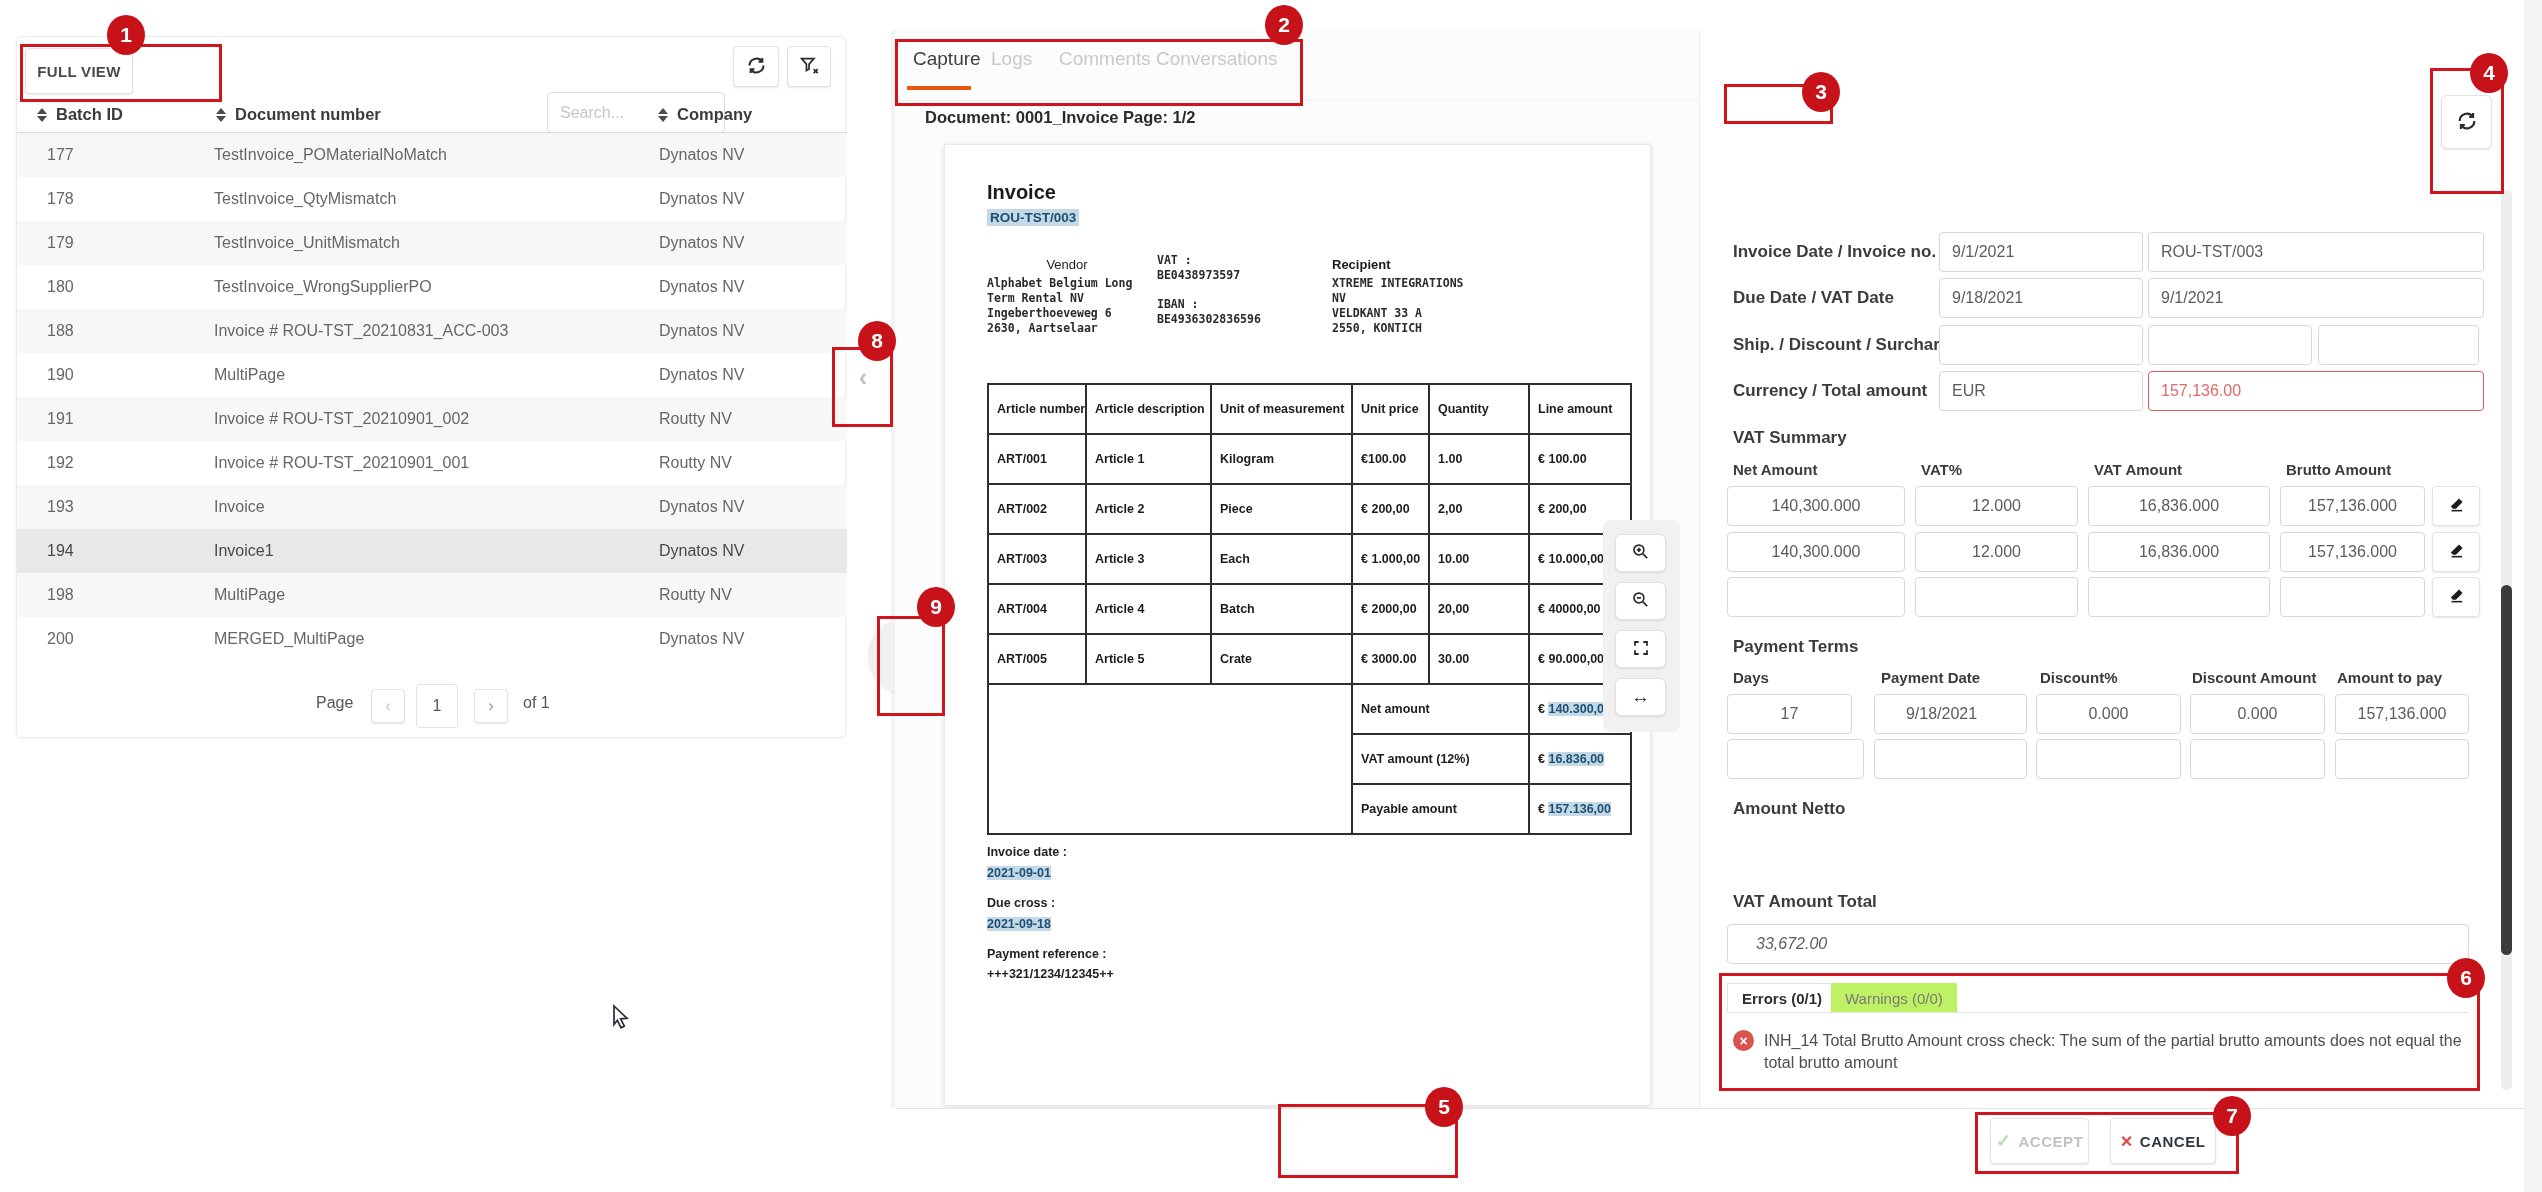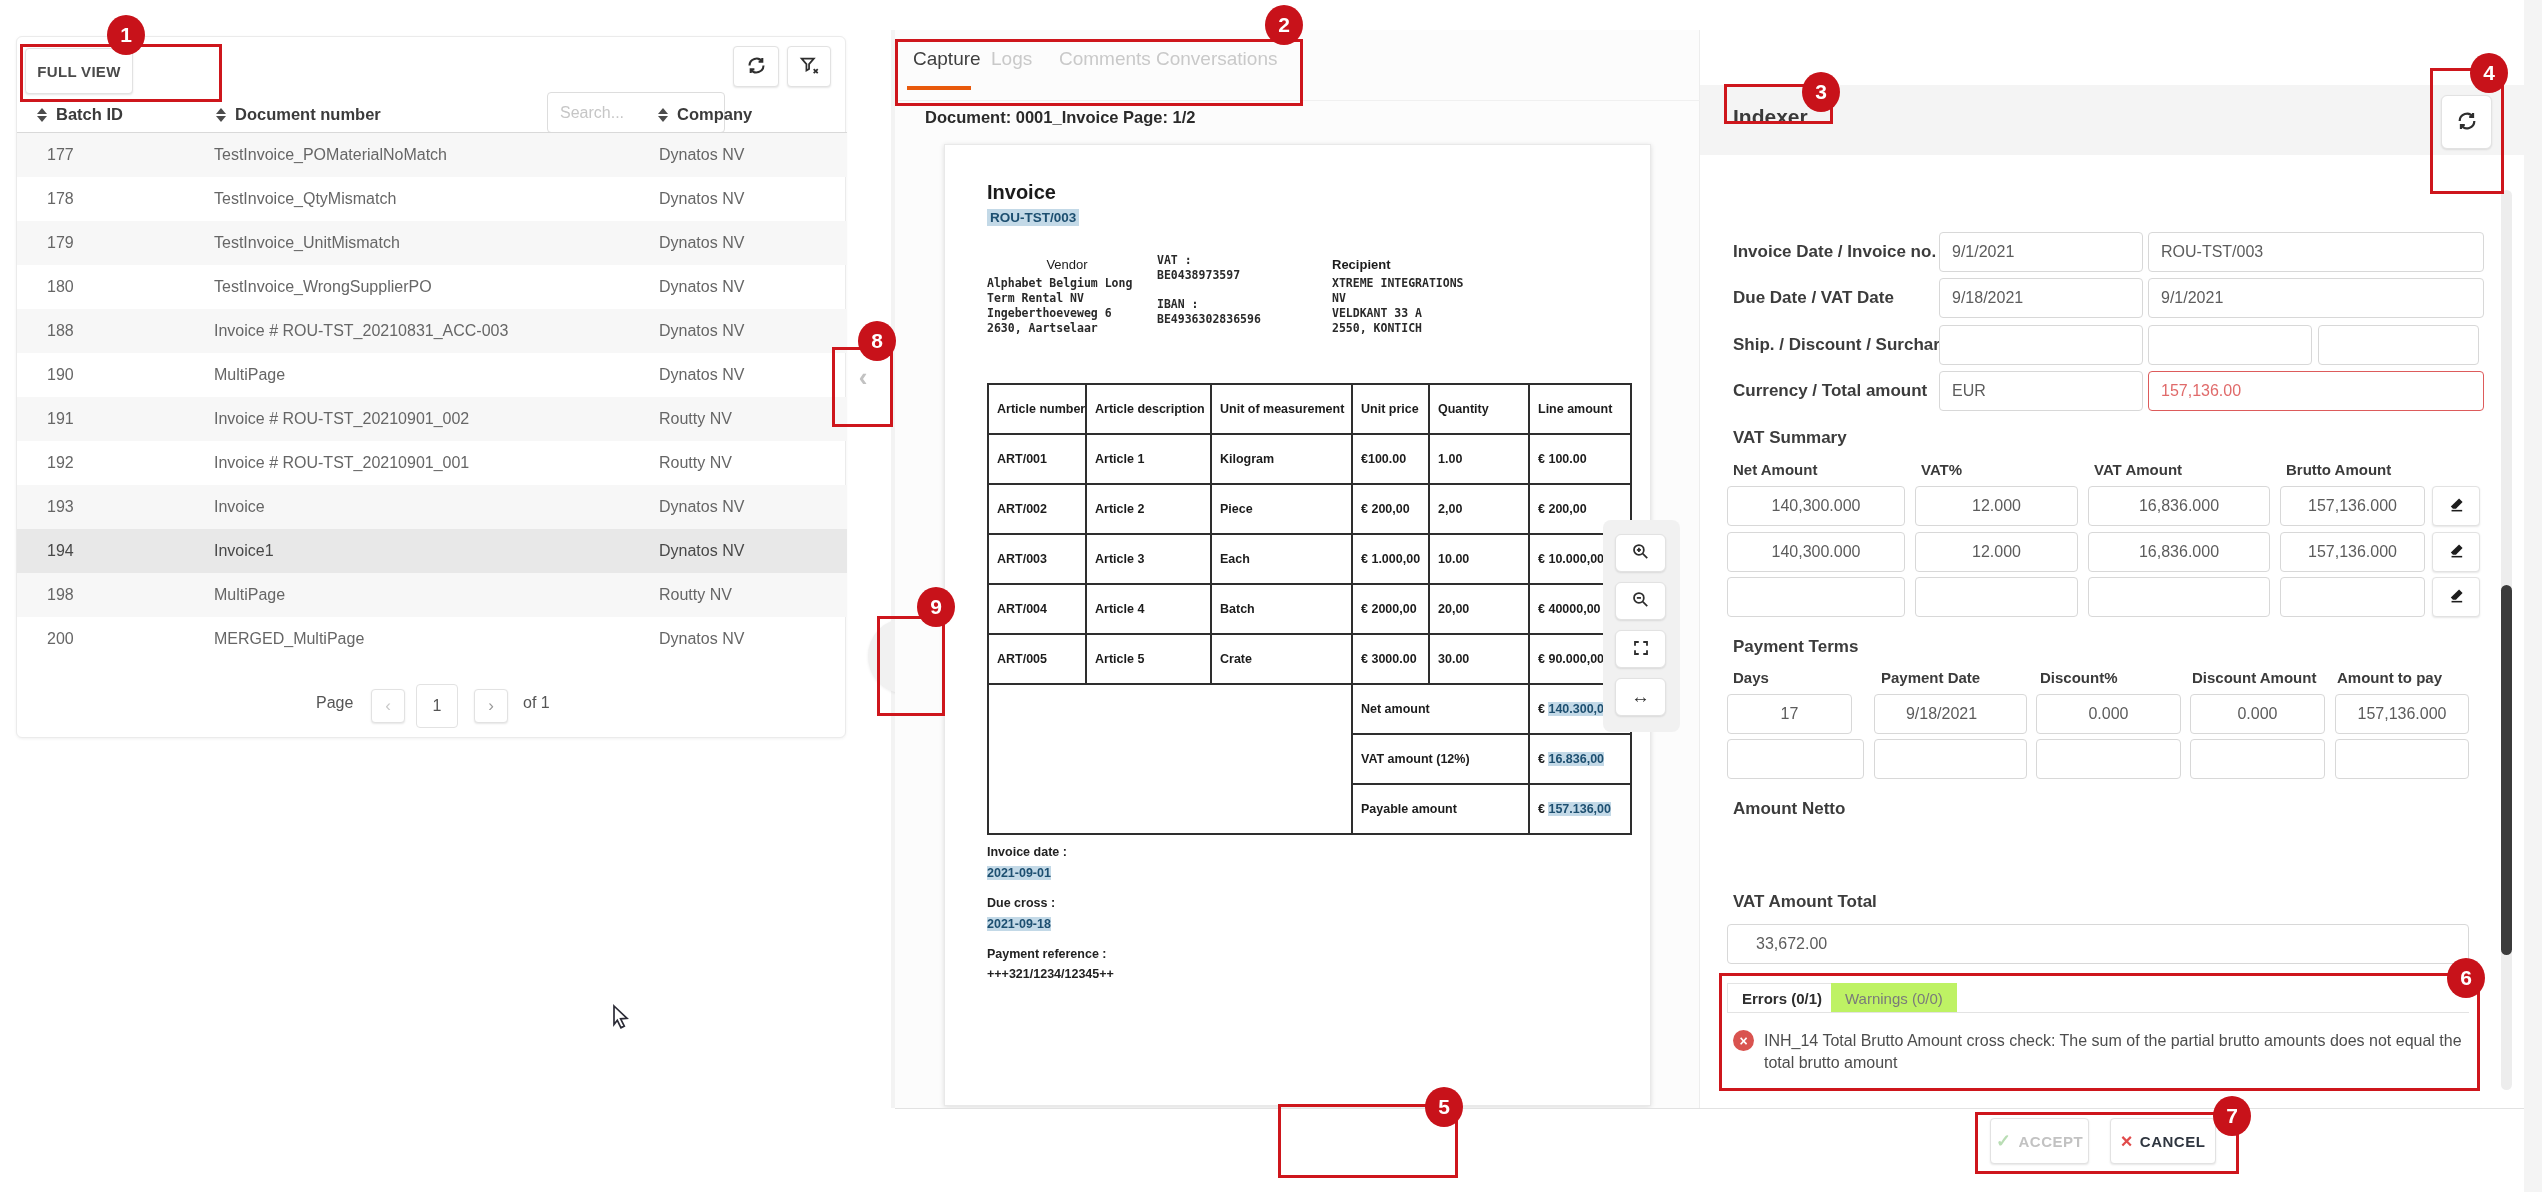--- a/index.html
+++ b/index.html
@@ -337,23 +337,20 @@
     <button class="btn pager abs" style="left:400px;top:1094px;color:#cfcfcf;">
         <span>‹</span>
       </button>
     <span class="abs" style="left:453px;top:1102px;font-size:15px;color:#555;">1/2</span>
     <button class="btn pager abs" style="left:503px;top:1094px;color:#3d3d3d;font-weight:bold;">
         <span>›</span>
       </button>
   </div>
 
   <div class="abs" style="left:1700px;top:0;width:842px;height:1192px;background:#fff;">
-    <div class="abs" style="left:0;top:85px;width:826px;height:70px;background:#f4f4f4;">
-      <span class="abs" style="left:33px;top:20px;font-size:21px;font-weight:bold;color:#3a3a3a;">Indexer</span>
-    </div>
     <button class="abs btn" style="left:741px;top:95px;width:51px;height:54px;border-radius:6px;">
       <span><svg width="22" height="22" viewBox="0 0 24 24" fill="none" stroke="#2e2e2e" stroke-width="2.4">
             <path d="M20 12a8 8 0 0 1-14.5 4.6"></path>
             <path d="M4 12a8 8 0 0 1 14.5-4.6"></path>
             <path d="M18.6 3.4v4.2h-4.2"></path>
             <path d="M5.4 20.6v-4.2h4.2"></path>
           </svg></span>
     </button>
 
     <span class="abs seclbl" style="left:33px;top:242px;">Invoice Date / Invoice no.</span>
@@ -430,21 +427,21 @@
 
     <input class="inp ctr" style="left: 27px; top: 739px; width: 137px;">
     <input class="inp ctr" style="left: 174px; top: 739px; width: 153px;">
 
     <input class="inp ctr" style="left: 336px; top: 739px; width: 145px;">
     <input class="inp ctr" style="left: 490px; top: 739px; width: 135px;">
     <input class="inp ctr" style="left: 635px; top: 739px; width: 134px;">
 
     <span class="abs seclbl" style="left:33px;top:799px;">Amount Netto</span>
     <span class="abs seclbl" style="left:33px;top:892px;">VAT Amount Total</span>
-    <input class="inp" style="left: 27px; top: 924px; width: 742px; padding-left: 28px;" value="33,672.00">
+    <input class="inp" style="left: 27px; top: 924px; width: 742px; padding-left: 28px; font-style: italic;" value="33,672.00">
 
     <div class="msgtab on" style="left:27px;top:983px;">
         <span>Errors (0/1)</span>
       </div>
     <div class="msgtab off" style="left:131px;top:983px;">
         <span>Warnings (0/0)</span>
       </div>
     <div class="abs" style="left:27px;top:1012px;width:742px;height:1px;background:#e3e3e3;"></div>
     <div class="abs" style="left:33px;top:1030px;width:740px;display:flex;gap:10px;">
       <span class="erricon" style="flex:0 0 auto;">

